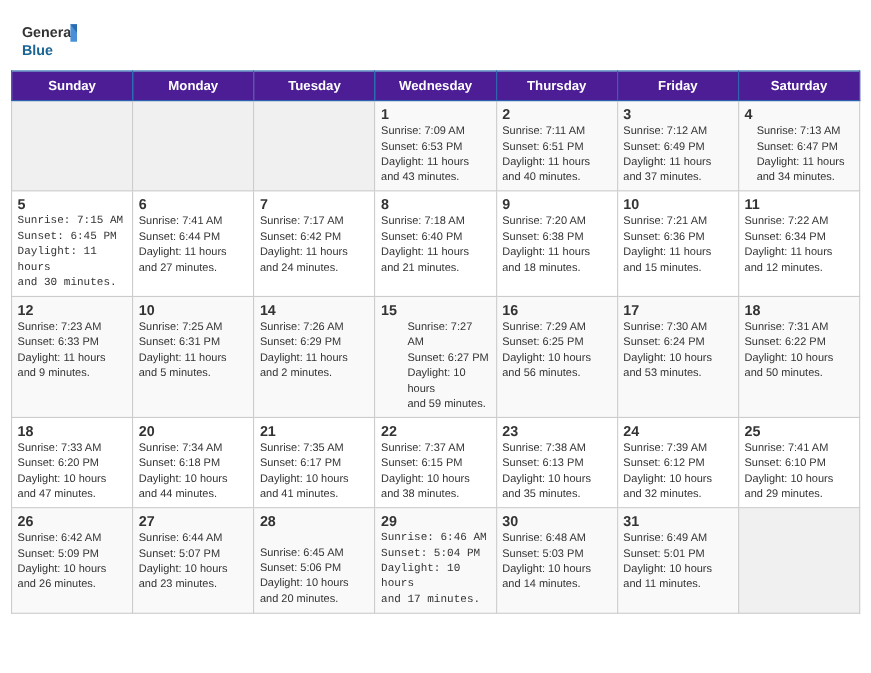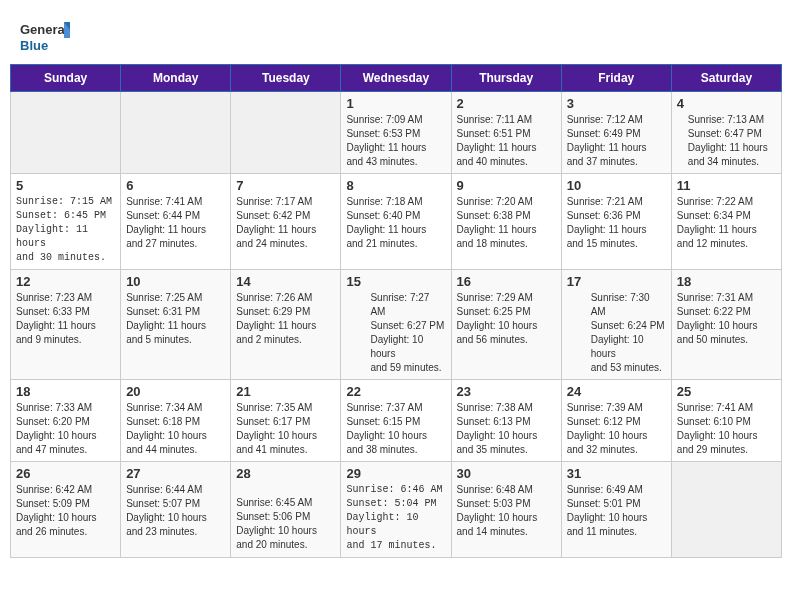--- a/index.html
+++ b/index.html
@@ -222,21 +222,21 @@
         </td>
         <td>
           <div class="day-number">16</div>
           <div class="day-info" style="white-space: pre-line;">Sunrise: 7:29 AM
 Sunset: 6:25 PM
 Daylight: 10 hours
 and 56 minutes.</div>
         </td>
         <td>
           <div class="day-number">17</div>
-          <div class="day-info" style="white-space: pre-line; margin-left: 24px;">Sunrise: 7:30 AM
+          <div class="day-info" style="white-space: pre-line;">Sunrise: 7:30 AM
 Sunset: 6:24 PM
 Daylight: 10 hours
 and 53 minutes.</div>
         </td>
         <td>
           <div class="day-number">18</div>
           <div class="day-info" style="white-space: pre-line;">Sunrise: 7:31 AM
 Sunset: 6:22 PM
 Daylight: 10 hours
 and 50 minutes.</div>

